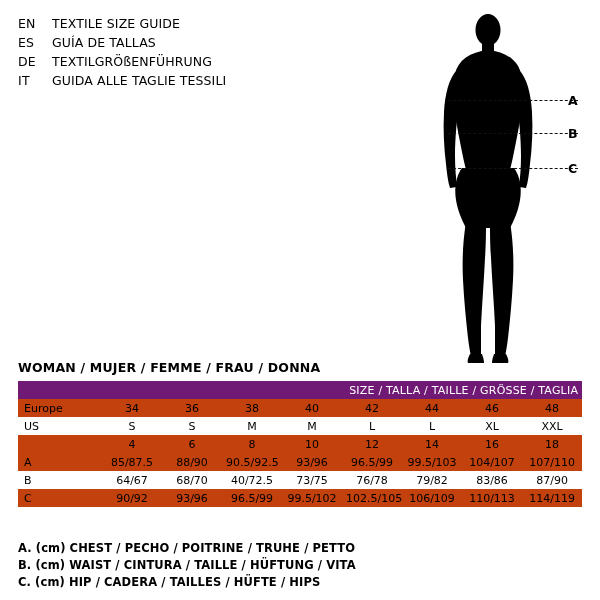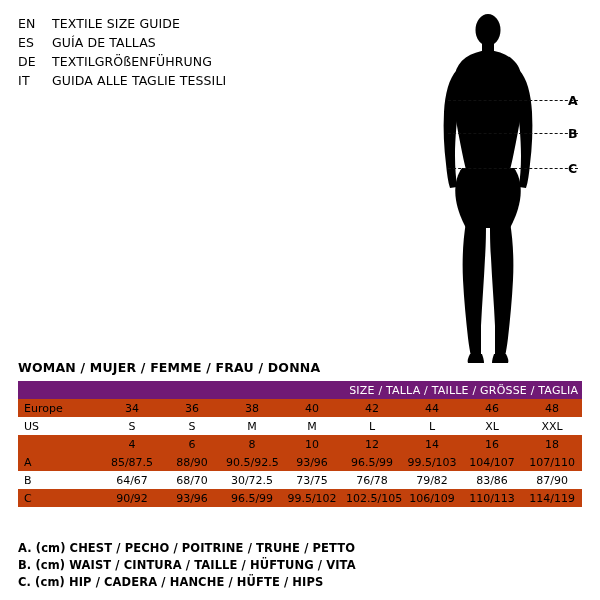--- a/index.html
+++ b/index.html
@@ -281,21 +281,21 @@
           <td>96.5/99</td>
           <td>99.5/103</td>
           <td>104/107</td>
           <td>107/110</td>
         </tr>
 
         <tr class="plain">
           <td class="rowhead">B</td>
           <td>64/67</td>
           <td>68/70</td>
-          <td>30/72.5</td>
+          <td>40/72.5</td>
           <td>73/75</td>
           <td>76/78</td>
           <td>79/82</td>
           <td>83/86</td>
           <td>87/90</td>
         </tr>
 
         <tr class="shade">
           <td class="rowhead">C</td>
           <td>90/92</td>
@@ -307,16 +307,16 @@
           <td>110/113</td>
           <td>114/119</td>
         </tr>
       </tbody>
     </table>
   </div>
 
   <div class="legend">
     <div class="legend-line">A. (cm) CHEST / PECHO / POITRINE / TRUHE / PETTO</div>
     <div class="legend-line">B. (cm) WAIST / CINTURA / TAILLE / HÜFTUNG / VITA</div>
-    <div class="legend-line">C. (cm) HIP / CADERA / HANCHE / HÜFTE / HIPS</div>
+    <div class="legend-line">C. (cm) HIP / CADERA / TAILLES / HÜFTE / HIPS</div>
   </div>
 
 </div>
 
 </body></html>

